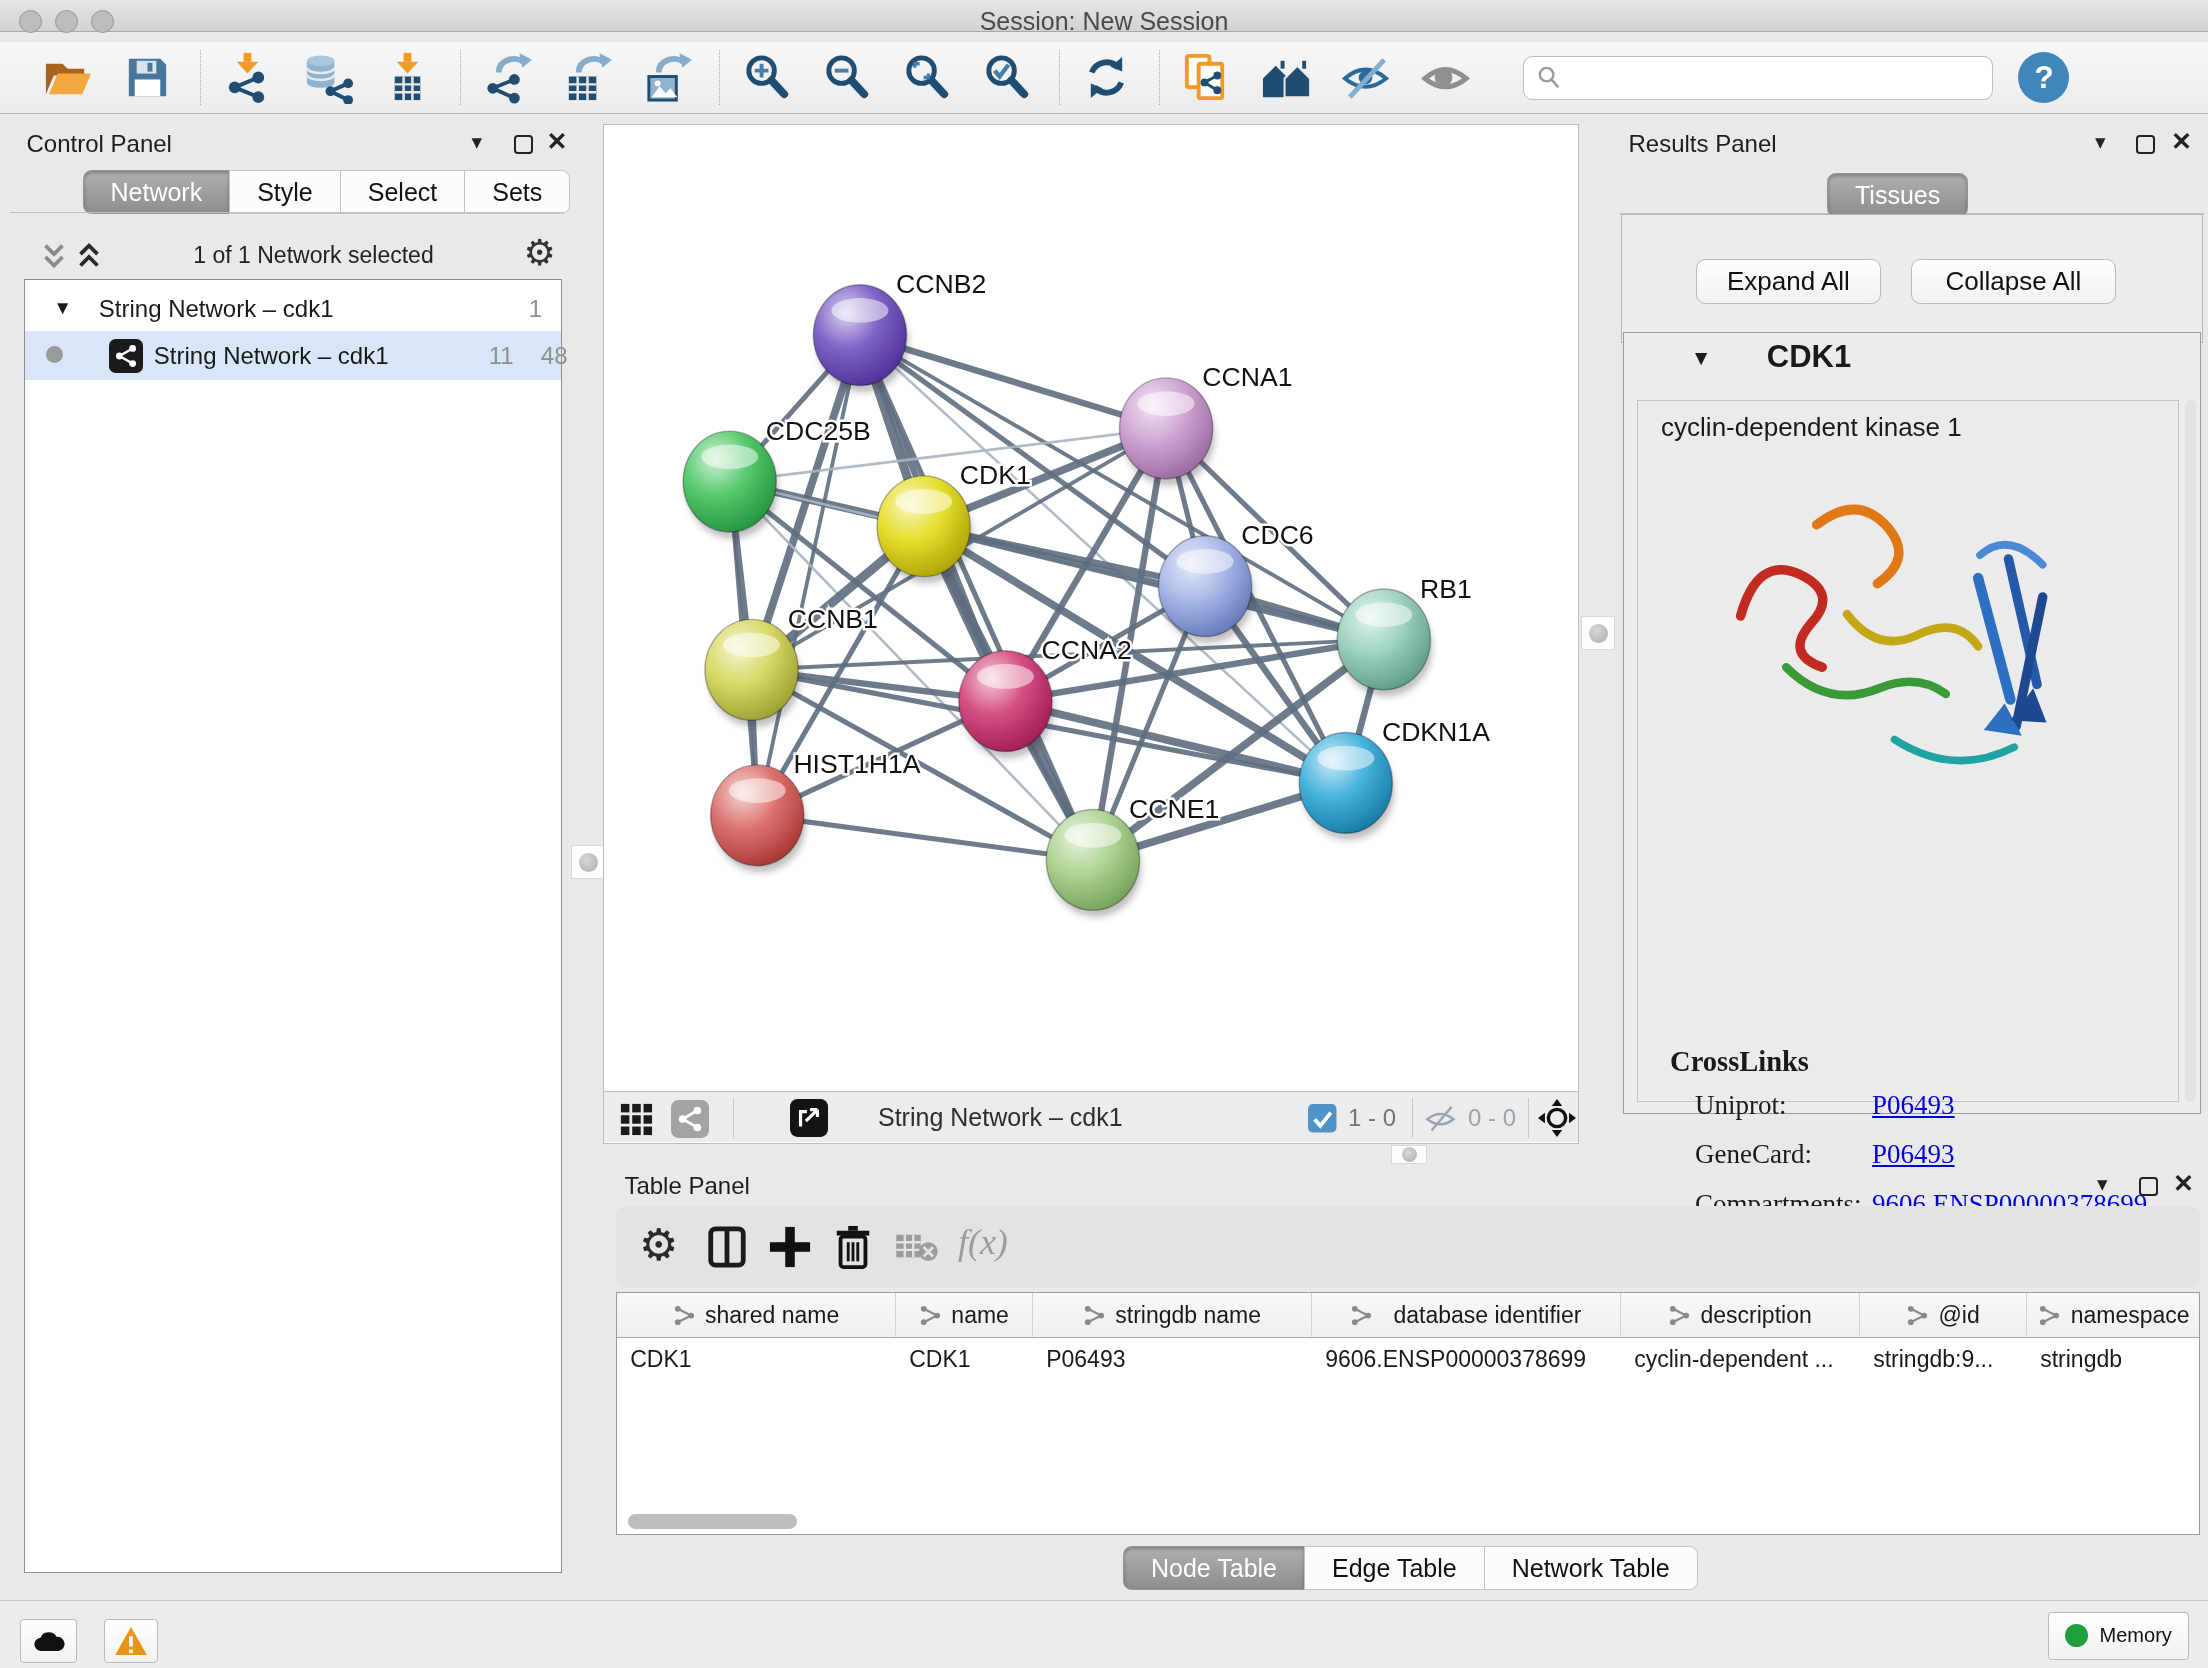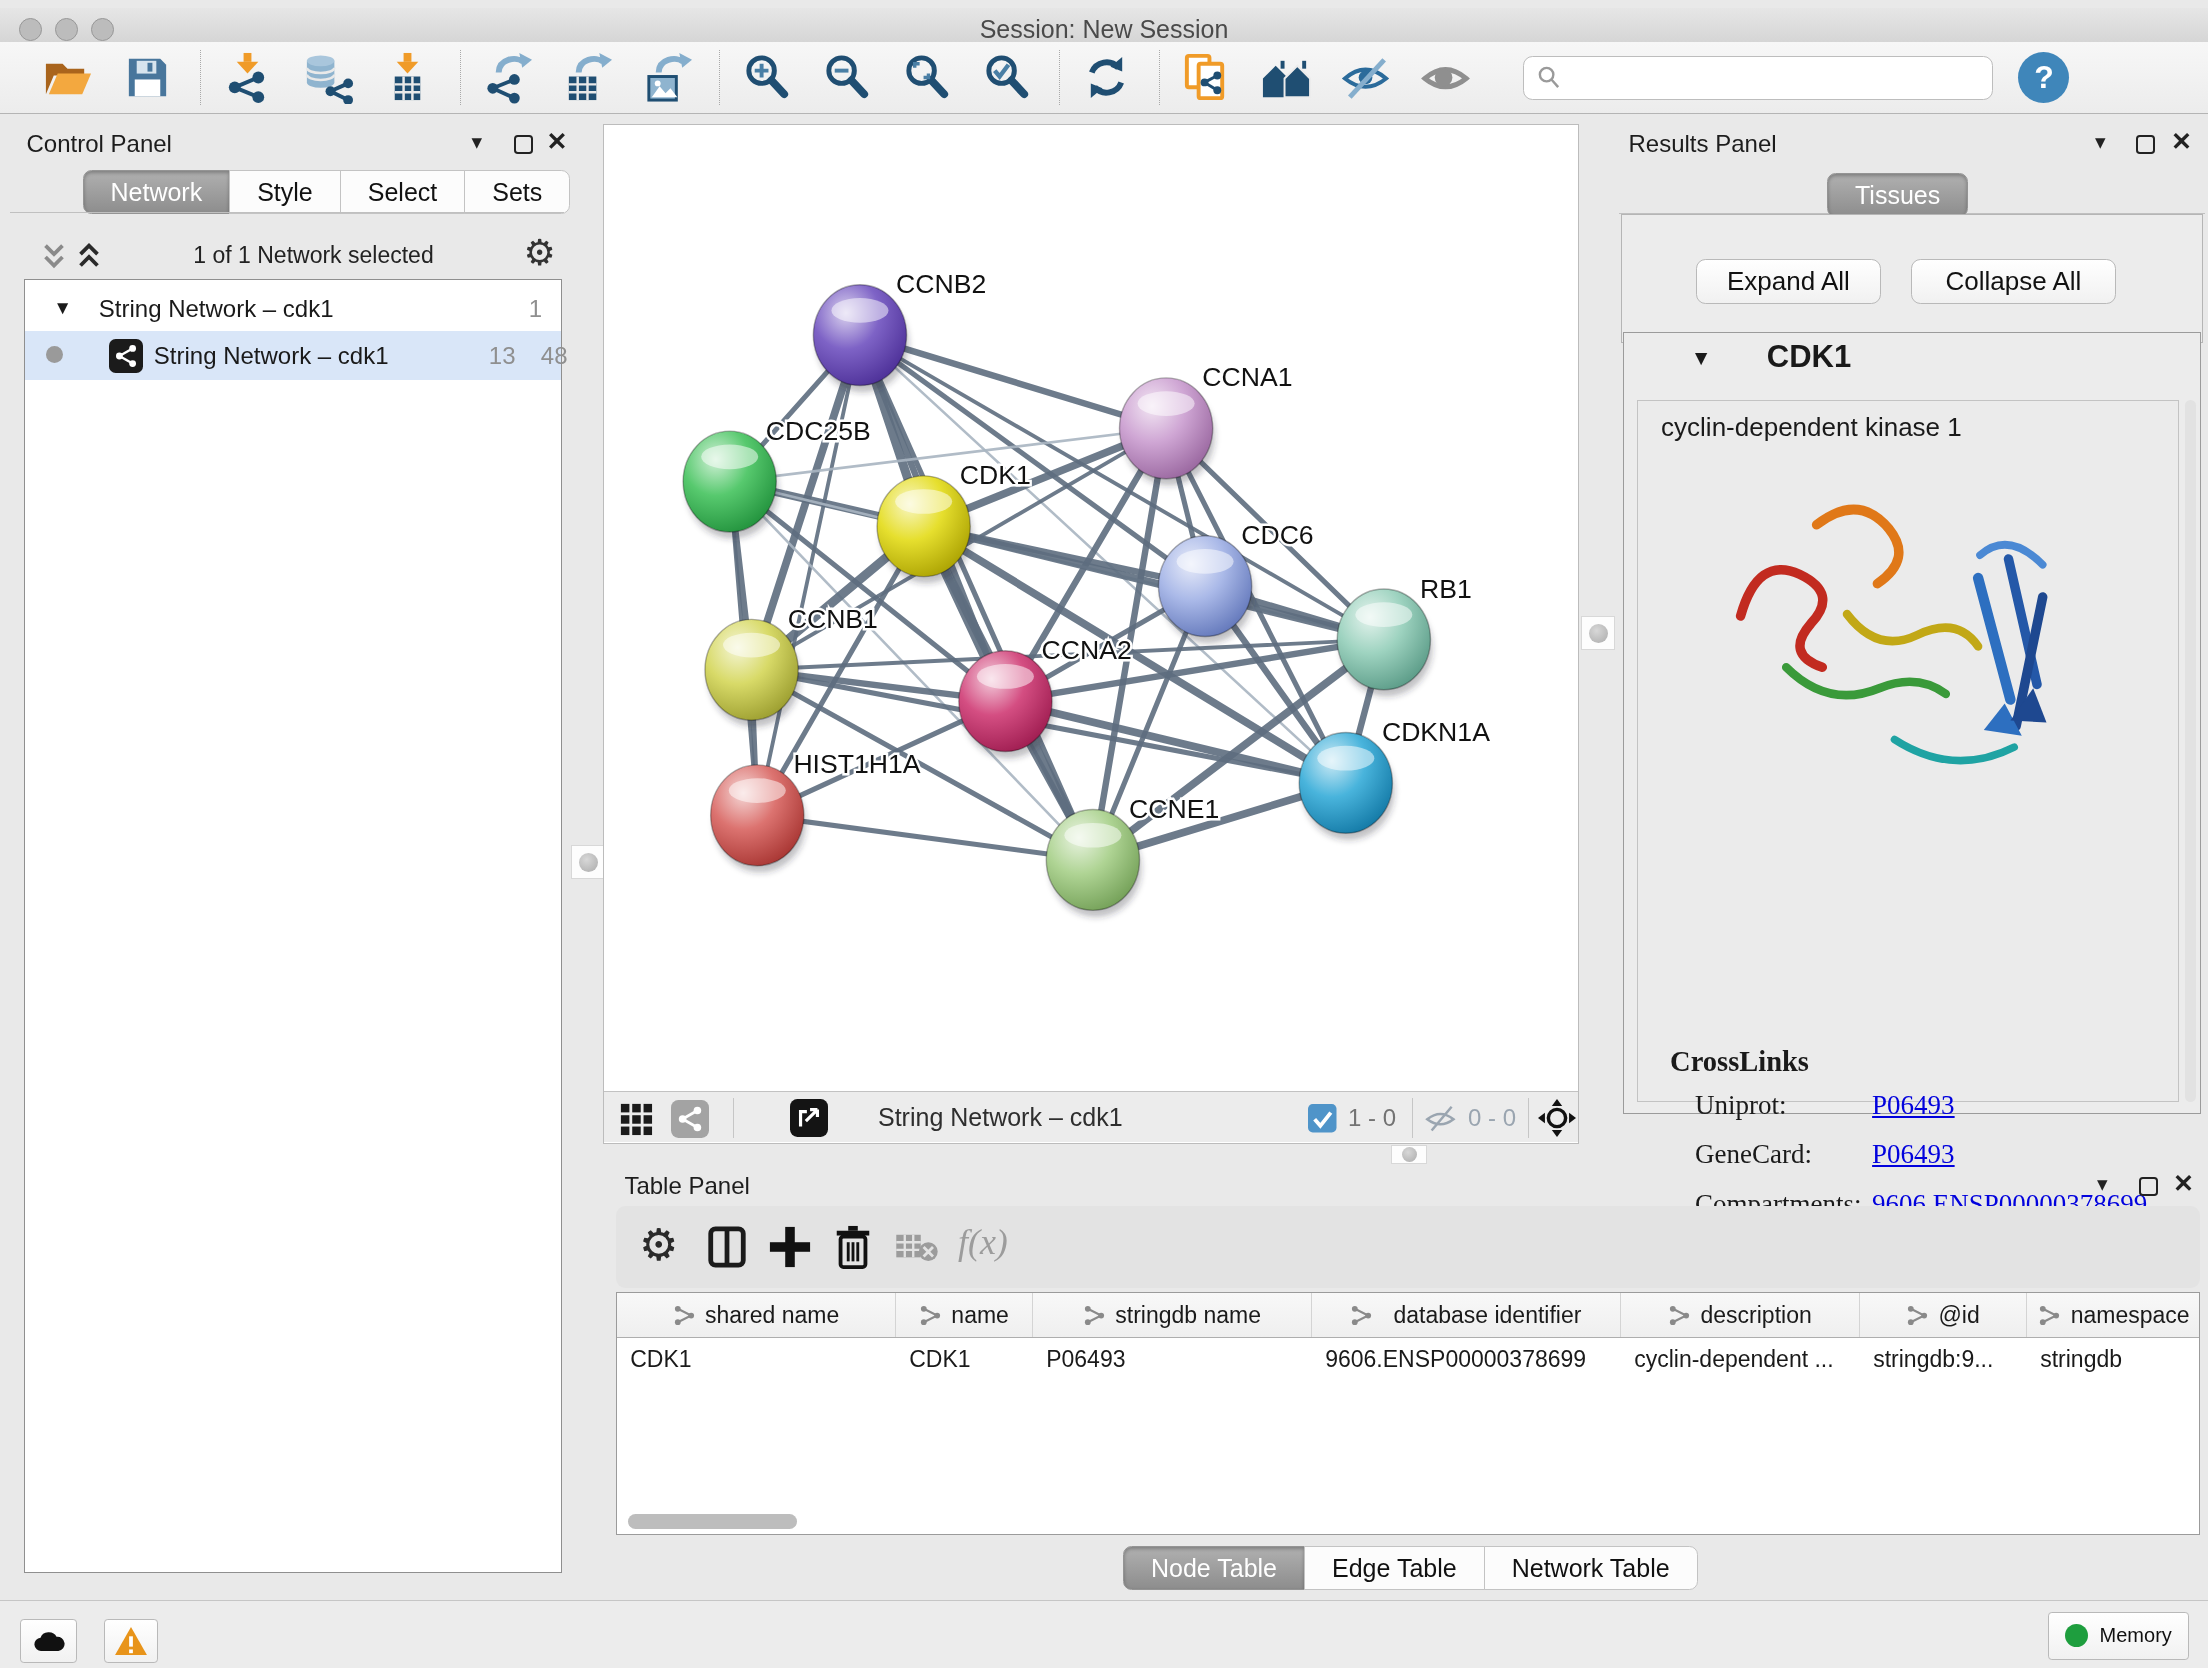--- a/index.html
+++ b/index.html
@@ -1,21 +1,21 @@
 <!DOCTYPE html>
 <html style="font-size:15px"><head>
 <meta charset="utf-8">
 <style>
   *{box-sizing:border-box;margin:0;padding:0}
   html,body{background:#bfbfbf}
   .screen{position:relative;width:2208px;height:1668px;background:#e9e9e9;overflow:hidden;
           font-family:"Liberation Sans",sans-serif;color:#1a1a1a}
   .abs{position:absolute}
   
-  .titlebar{position:absolute;left:0;top:8px;width:2208px;height:42px;
+  .titlebar{position:absolute;left:0;top:0;width:2208px;height:32px;
             background:linear-gradient(#e6e6e6,#d2d2d2);border-bottom:1px solid #a8a8a8}
   .light{position:absolute;top:9.5px;width:23px;height:23px;border-radius:50%;
          background:#bcbcbc;border:1px solid #989898}
   .wtitle{position:absolute;top:0;left:0;width:100%;height:42px;line-height:42px;text-align:center;
           font-size:25px;color:#4a4a4a}
   
   .toolbar{position:absolute;left:0;top:42px;width:2208px;height:72px;
            background:linear-gradient(#f7f7f7,#ececec);border-bottom:1.9px solid #b4b4b4;
            display:flex;align-items:center;padding-left:36px}
   .tbtn{width:63px;height:63px;border:none;background:transparent;display:flex;align-items:center;
@@ -289,21 +289,21 @@
               <line x1="11" y1="18" x2="25" y2="10"></line>
               <line x1="11" y1="18" x2="25" y2="26"></line>
             </g>
             <g fill="#fff">
               <circle cx="25" cy="10" r="3.6"></circle>
               <circle cx="11" cy="18" r="3.6"></circle>
               <circle cx="25" cy="26" r="3.6"></circle>
             </g>
           </svg>
         <span class="abs" style="left:129px;top:10.5px;font-size:24px">String Network – cdk1</span>
-        <span class="abs" style="left:464px;top:10.5px;font-size:24px;color:#8f8f8f">13</span>
+        <span class="abs" style="left:464px;top:10.5px;font-size:24px;color:#8f8f8f">11</span>
         <span class="abs" style="left:516px;top:10.5px;font-size:24px;color:#8f8f8f">48</span>
       </div>
     </div>
   </div>
 
   <div class="splitdot" style="left:571px;top:845px">
       <i></i>
     </div>
 
   <div class="abs" style="left:603px;top:124px;width:976px;height:1020px;background:#fff;border:1px solid #bcbcbc">

